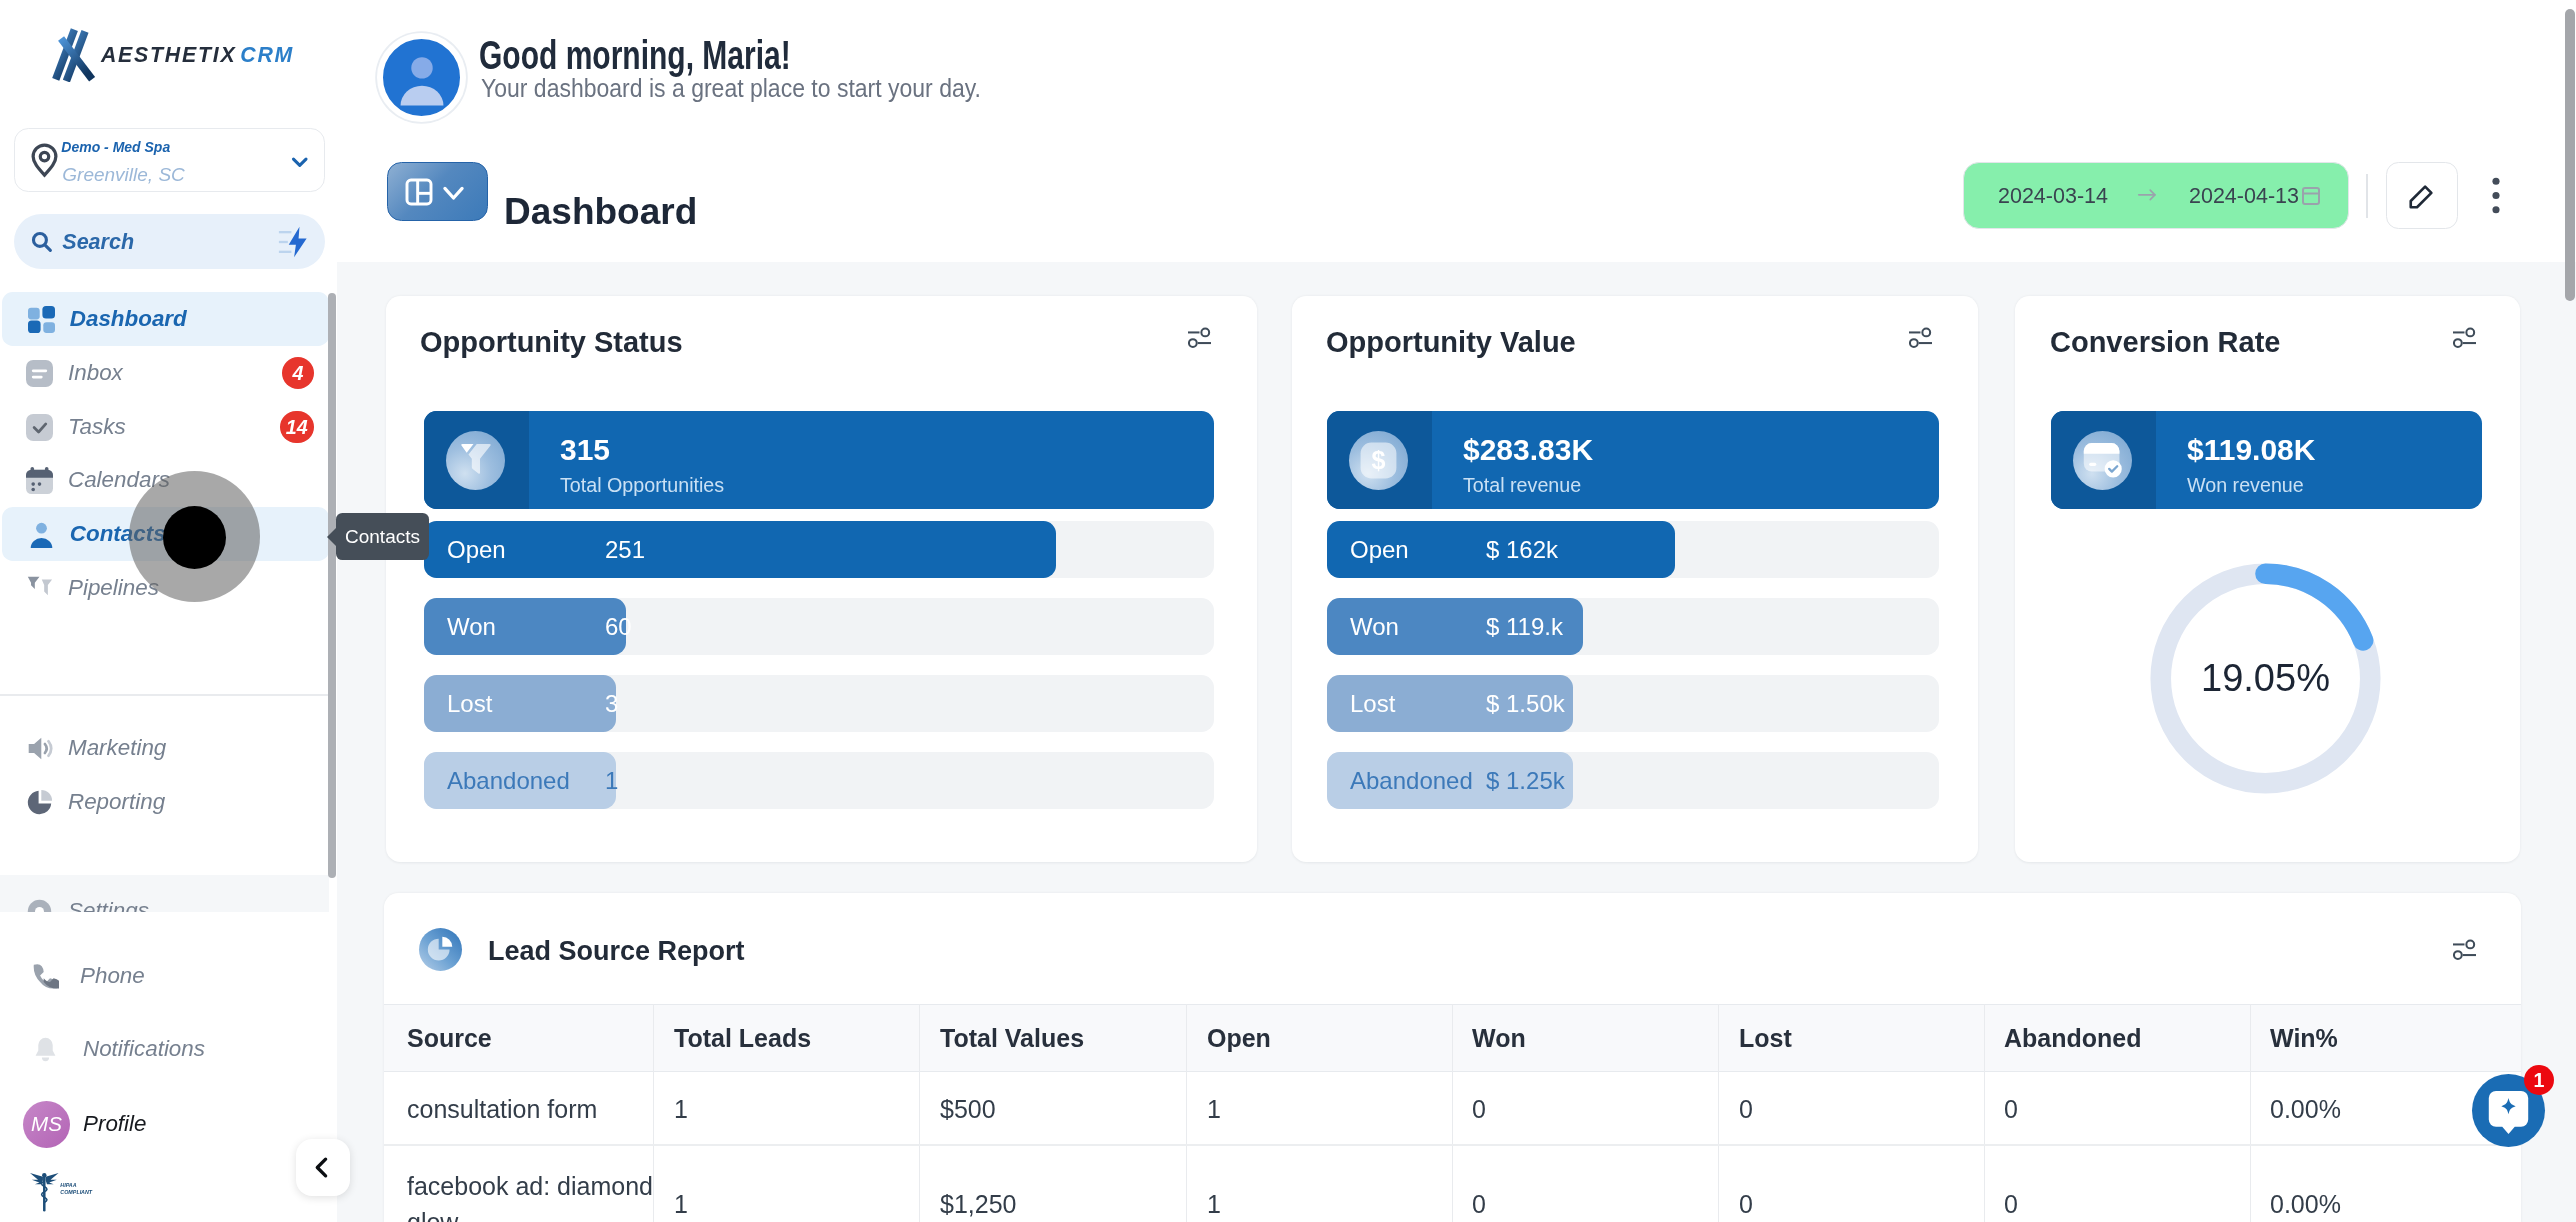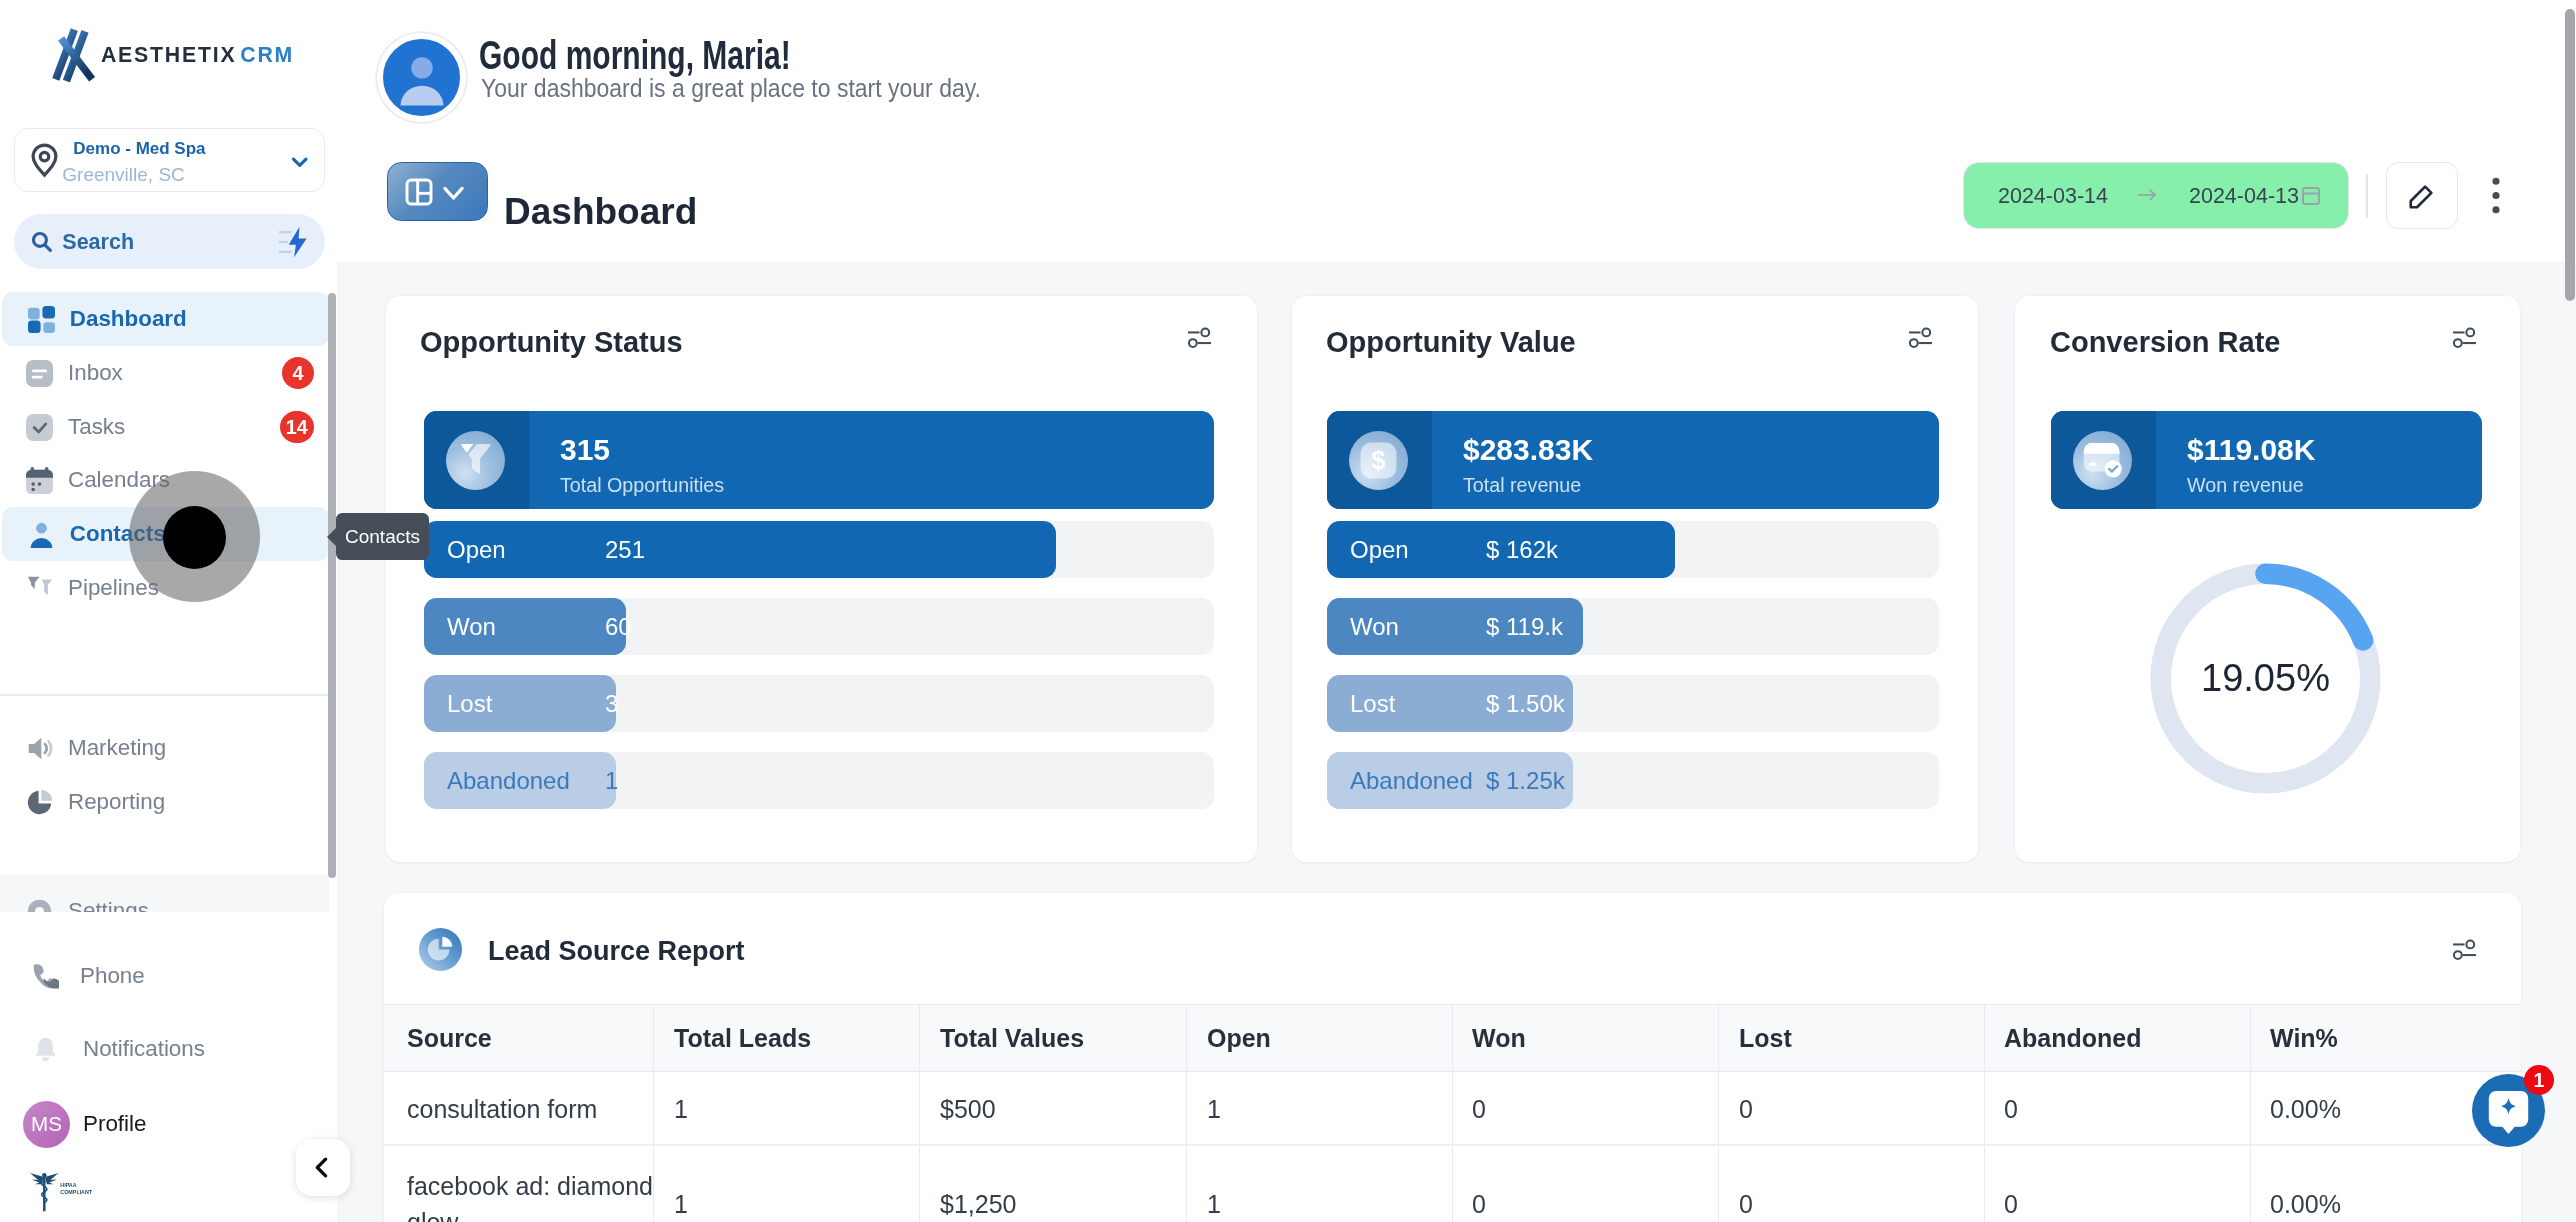--- a/index.html
+++ b/index.html
@@ -1,20 +1,20 @@
 <!DOCTYPE html>
 <html style="font-size:14.3px"><head>
 <meta charset="utf-8">
 <style>
 * { margin:0; padding:0; box-sizing:border-box; }
 html,body { width:2576px; height:1223px; overflow:hidden; font-family:"Liberation Sans", sans-serif; }
 body { background:#f5f7f9; position:relative; }
 .abs { position:absolute; }
 
-#sidebar { position:absolute; left:0; top:0; width:337px; height:875px; background:#fff; }
+#sidebar { position:absolute; left:0; top:0; width:337px; height:875px; background:#fff;font-style:italic; }
 .navrow { position:absolute; left:0; width:337px; height:54px; display:flex; align-items:center; }
 .navrow .ic { position:absolute; left:26px; width:27px; height:27px; }
 .navrow .lbl { position:absolute; left:68px; font-size:22.4px; color:#76808f; }
 .navrow.active { background:#e7f2fb; border-radius:10.7px; left:1.8px; width:327px; }
 .navrow.active .lbl { color:#1a66b0; font-weight:700; }
 .badge { position:absolute; right:23px; top:50%; transform:translateY(-50%); background:#e7352c; color:#fff; font-size:19.7px; font-weight:700; border-radius:16px; min-width:32px; height:32px; display:flex; align-items:center; justify-content:center; padding:0 6.3px; }
 
 .card { position:absolute; background:#fff; border-radius:14.3px; box-shadow:0 0.9px 2.7px rgba(16,24,40,.07); }
 .ctitle { font-size:29px; font-weight:700; color:#222b38; }
 .banner { position:absolute; top:411px; height:98px; border-radius:12.5px; background:#1167b1; overflow:hidden; }
@@ -52,21 +52,21 @@
     </g>
     <text x="55" y="40" font-family="Liberation Sans, sans-serif" font-size="24" font-weight="600" letter-spacing="2" fill="#252e3c">AESTHETIX</text>
     <text x="212" y="40" font-family="Liberation Sans, sans-serif" font-size="24" font-weight="600" letter-spacing="2" fill="#2c7fc9">CRM</text>
   </svg>
 
   <div class="abs" style="left:14.3px; top:128px; width:311px; height:64px; border:1.8px solid #e7eaee; border-radius:14.3px; background:#fff;">
     <svg class="abs" style="left:9.8px; top:11.6px;" width="39" height="39" viewBox="0 0 24 24" fill="none" stroke="#3d4654" stroke-width="2">
       <path d="M12 21c-4-4.5-7-7.8-7-11.5A7 7 0 0 1 19 9.5C19 13.2 16 16.5 12 21z"></path>
       <circle cx="12" cy="9.6" r="2.6"></circle>
     </svg>
-    <div class="abs" style="left:58px; top:9.8px; font-size:17px; font-weight:700; color:#1b63ae;">Demo - Med Spa</div>
+    <div class="abs" style="left:46px; top:9.8px; font-size:14px; font-weight:700; color:#1b63ae;">Demo - Med Spa</div>
     <div class="abs" style="left:47px; top:35px; font-size:19px; color:#9cb8d8;">Greenville, SC</div>
     <svg class="abs" style="right:14.3px; top:21.5px;" width="21.5" height="21.5" viewBox="0 0 24 24" fill="none" stroke="#1b63ae" stroke-width="3.4" stroke-linecap="round" stroke-linejoin="round">
         <path d="M5 9 L12 16 L19 9"></path>
       </svg>
   </div>
 
   <div class="abs" style="left:14.3px; top:214px; width:311px; height:55px; border-radius:28px; background:#e7f0fa;">
     <svg class="abs" style="left:15px; top:15px;" width="25" height="25" viewBox="0 0 24 24" fill="none" stroke="#2b5f9e" stroke-width="3" stroke-linecap="round">
       <circle cx="10.5" cy="10.5" r="6.2"></circle>
         <path d="M15.2 15.2 L20.5 20.5"></path>

